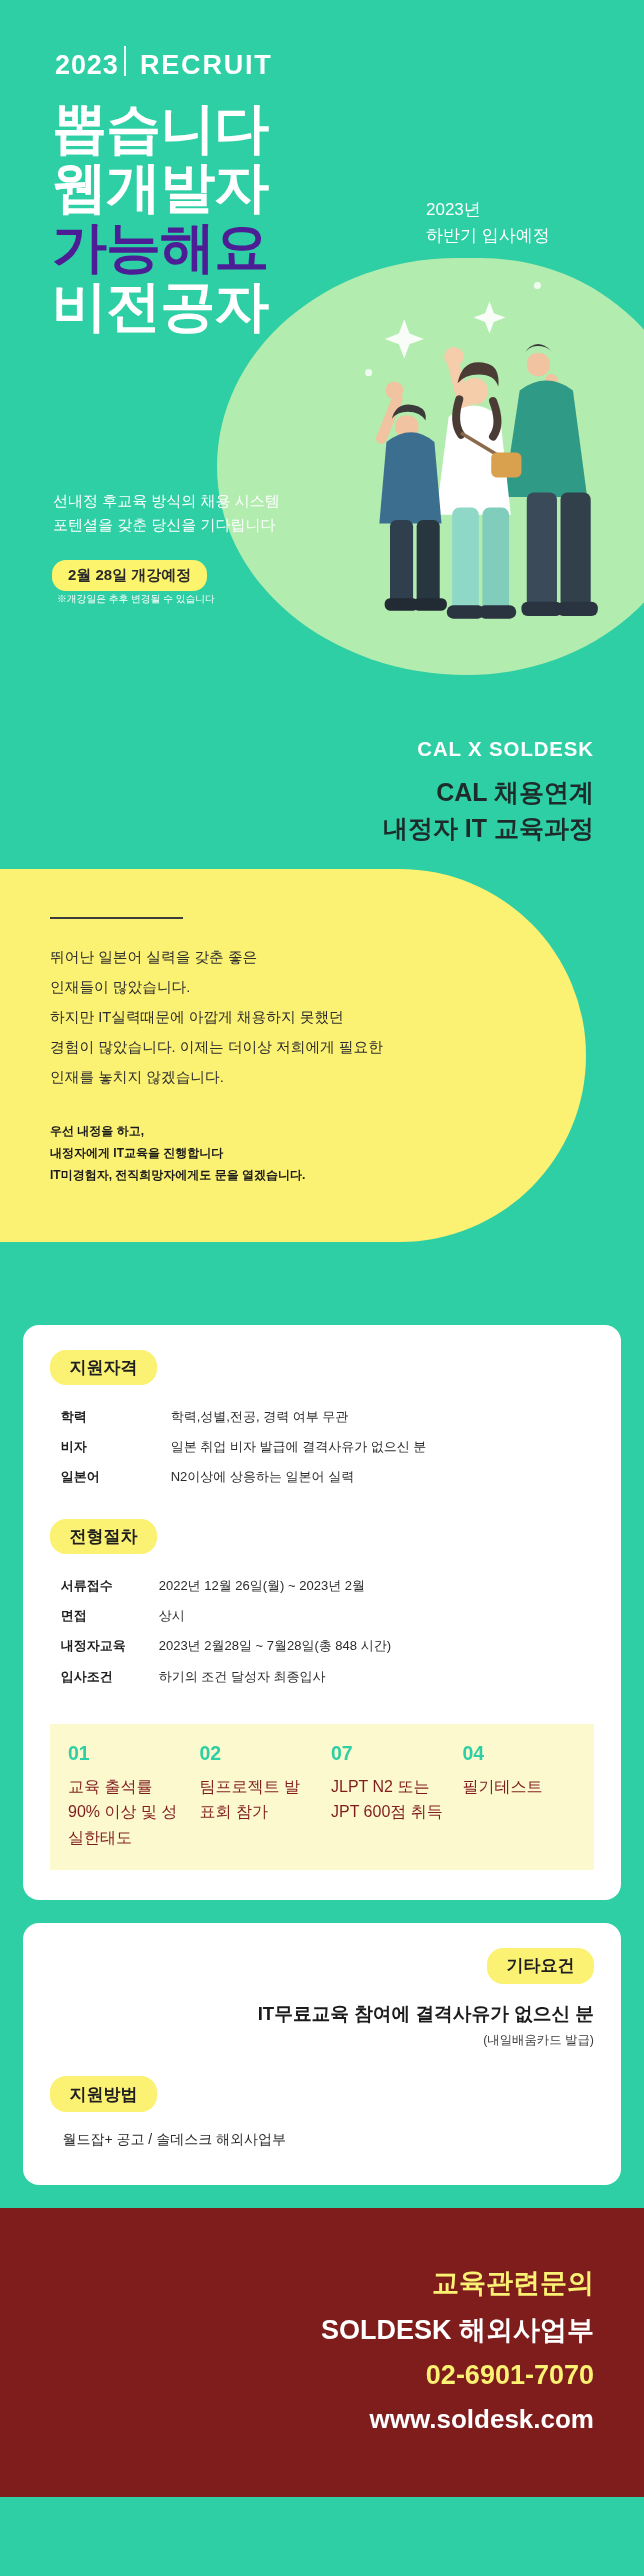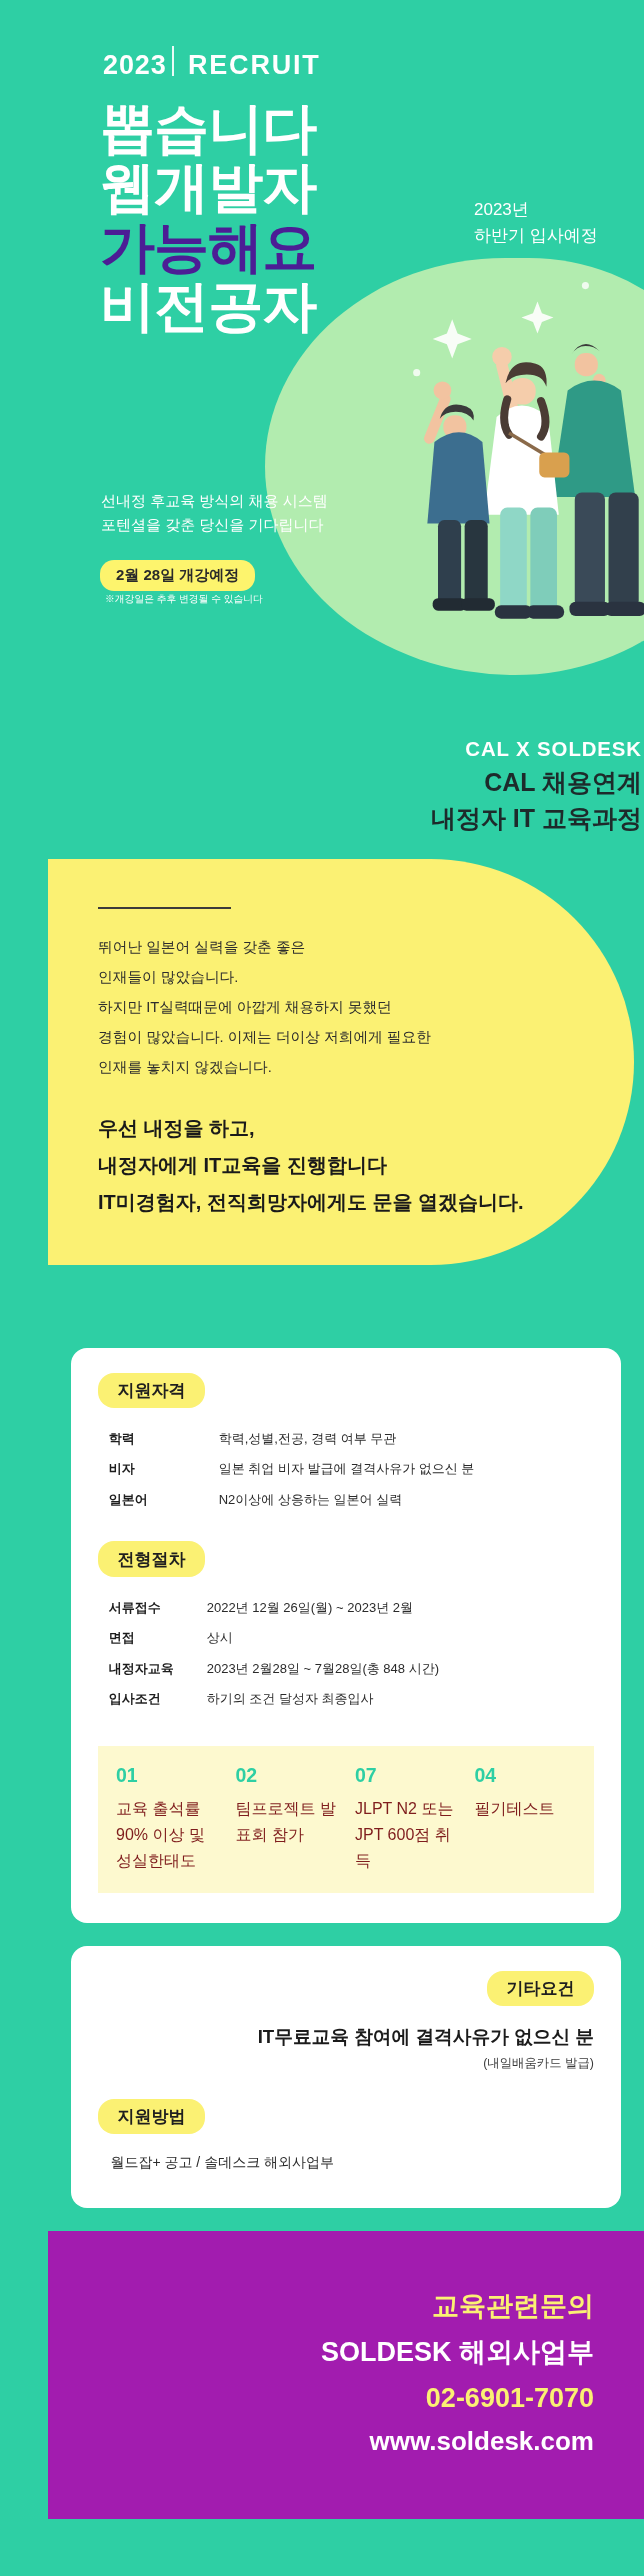--- a/index.html
+++ b/index.html
@@ -7,21 +7,20 @@
     font-family: "Liberation Sans", sans-serif;
     width: 644px;
     background: #ffffff;
   }
   .page {
     width: 644px;
     min-height: 2576px;
     position: relative;
     background: #2ecfa4;
     overflow: hidden;
-    padding-left: 48px;
   }
 
   
   .hero {
     position: relative;
     width: 644px;
     height: 711px;
     background: #2ecfa4;
     overflow: hidden;
   }
@@ -129,21 +128,21 @@
     text-align: right;
     padding-right: 50px;
     color: #ffffff;
     font-size: 20.4px;
     font-weight: bold;
     letter-spacing: 0.9px;
   }
   .mid-title {
     text-align: right;
     padding-right: 50px;
-    margin-top: 4px;
+    margin-top: 14px;
     color: #1d2b2b;
     font-size: 25px;
     font-weight: bold;
     line-height: 1.42;
   }
   .yellow-blob {
     position: relative;
     margin: 23px 0 0 0;
     width: 586px;
     min-height: 373px;
@@ -154,21 +153,21 @@
   .rule {
     width: 133px; height: 1.8px; background: #3b3b3b; margin-bottom: 23px;
   }
   .para p {
     font-size: 14.7px;
     line-height: 2.05;
     color: #2d2d2d;
   }
   .para2 { margin-top: 27px; }
   .para2 p {
-    font-size: 20px;
+    font-size: 12px;
     line-height: 1.85;
     color: #1a1a1a;
     font-weight: bold;
   }
 
   
   .card {
     background: #ffffff;
     border-radius: 16px;
     margin: 0 23px 23px 23px;
@@ -236,21 +235,21 @@
   }
   .apply-pill-row { margin-top: 27px; }
   .apply-text {
     font-size: 14px;
     color: #2a2a2a;
     margin: 14px 0 0 12.4px;
   }
 
   
   .footer {
-    background: #a21caf;
+    background: #7f1d1d;
     padding: 57px 50px 62px 0;
     text-align: right;
   }
   .footer .f1 {
     color: #fbf173;
     font-size: 27px;
     font-weight: bold;
     letter-spacing: 0px;
   }
   .footer .f2 {

